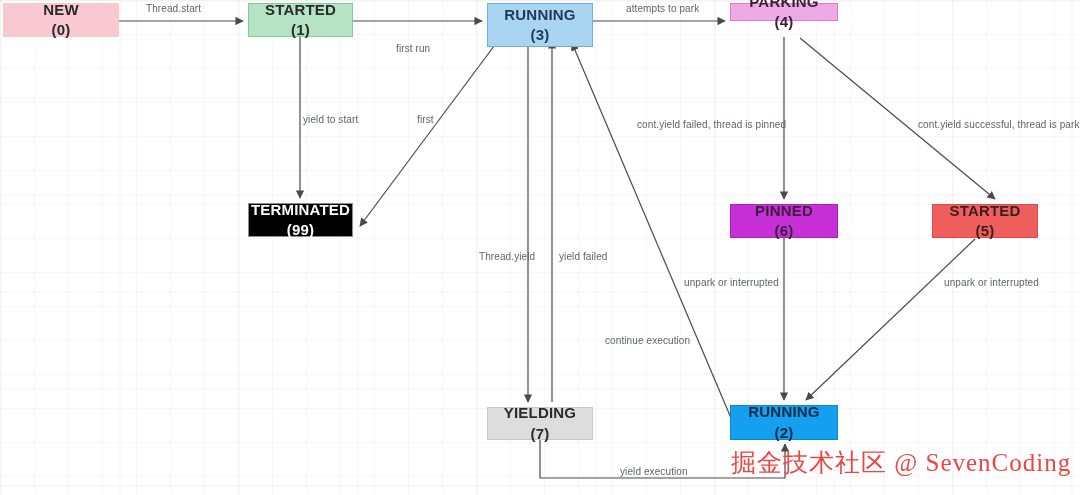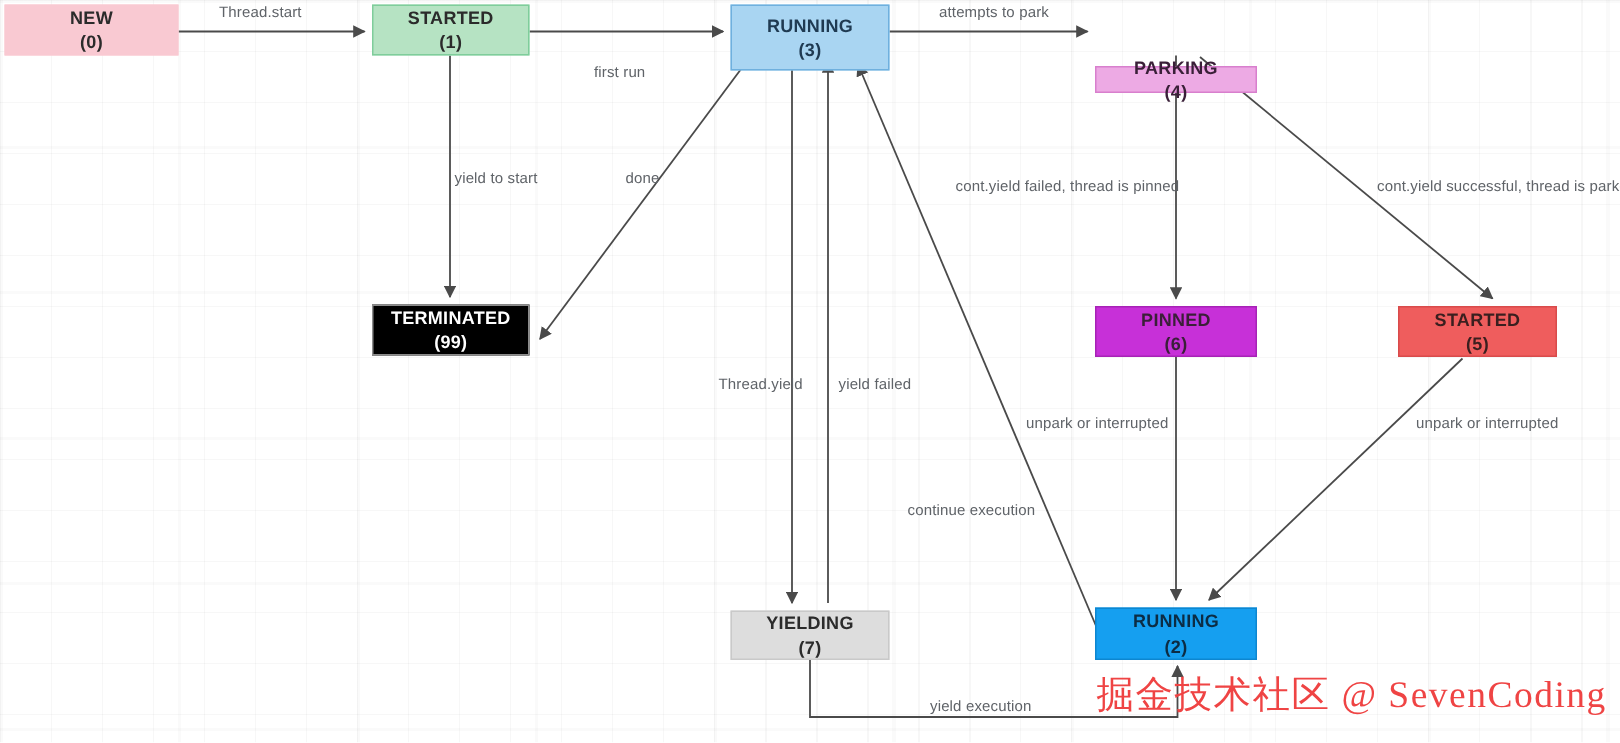--- a/index.html
+++ b/index.html
@@ -21,21 +21,21 @@
   }
   svg#edges {
     position:absolute; left:0; top:0; width:1080px; height:495px;
   }
   .edge { stroke:#4a4a4a; stroke-width:1.2; fill:none; }
   .node {
     position:absolute;
     box-sizing:border-box;
     display:flex; flex-direction:column;
     align-items:center; justify-content:center;
-    font-size:12px; line-height:1.35;
+    font-size:15px; line-height:1.35;
     letter-spacing:0.2px;
     color:#2b2b2b;
     text-align:center;
   }
   .node .nm { font-weight:bold; }
   .node .id { font-weight:bold; }
   .lbl {
     position:absolute;
     font-size:10px;
     color:#5f6368;
@@ -97,21 +97,21 @@
   <span class="id">(0)</span>
 </div>
 <div class="node" style="left: 248px; top: 3px; width: 105px; height: 34px; background: rgb(182, 227, 195); border: 1px solid rgb(127, 205, 155); color: rgb(43, 43, 43);">
   <span class="nm">STARTED</span>
   <span class="id">(1)</span>
 </div>
 <div class="node" style="left: 487px; top: 3px; width: 106px; height: 44px; background: rgb(169, 213, 242); border: 1px solid rgb(111, 176, 222); color: rgb(31, 58, 82);">
   <span class="nm">RUNNING</span>
   <span class="id">(3)</span>
 </div>
-<div class="node" style="left: 730px; top: 3px; width: 108px; height: 18px; background: rgb(237, 170, 228); border: 1px solid rgb(216, 127, 205); color: rgb(58, 31, 56); margin-top: 41px;">
+<div class="node" style="left: 730px; top: 3px; width: 108px; height: 18px; background: rgb(237, 170, 228); border: 1px solid rgb(216, 127, 205); color: rgb(58, 31, 56);">
   <span class="nm">PARKING</span>
   <span class="id">(4)</span>
 </div>
 <div class="node" style="left: 248px; top: 203px; width: 105px; height: 34px; background: #000000; border: 1px solid rgb(140, 140, 140); color: rgb(255, 255, 255);">
   <span class="nm">TERMINATED</span>
   <span class="id">(99)</span>
 </div>
 <div class="node" style="left: 730px; top: 204px; width: 108px; height: 34px; background: rgb(199, 48, 216); border: 1px solid rgb(167, 34, 182); color: rgb(58, 31, 56);">
   <span class="nm">PINNED</span>
   <span class="id">(6)</span>
@@ -126,21 +126,21 @@
 </div>
 <div class="node" style="left: 730px; top: 405px; width: 108px; height: 35px; background: rgb(21, 159, 240); border: 1px solid rgb(13, 134, 208); color: rgb(12, 44, 68);">
   <span class="nm">RUNNING</span>
   <span class="id">(2)</span>
 </div>
 
 <div class="lbl" style="left: 146px; top: 3px;">Thread.start</div>
 <div class="lbl" style="left: 396px; top: 3px; margin-top: 40px;">first run</div>
 <div class="lbl" style="left: 626px; top: 3px;">attempts to park</div>
 <div class="lbl" style="left: 303px; top: 114px;">yield to start</div>
-<div class="lbl" style="left: 417px; top: 114px;">done</div>
+<div class="lbl" style="left: 417px; top: 114px;">first</div>
 <div class="lbl" style="left: 637px; top: 119px;">cont.yield failed, thread is pinned</div>
 <div class="lbl" style="left: 918px; top: 119px;">cont.yield successful, thread is parked</div>
 <div class="lbl" style="left: 479px; top: 251px;">Thread.yield</div>
 <div class="lbl" style="left: 559px; top: 251px;">yield failed</div>
 <div class="lbl" style="left: 684px; top: 277px;">unpark or interrupted</div>
 <div class="lbl" style="left: 944px; top: 277px;">unpark or interrupted</div>
 <div class="lbl" style="left: 605px; top: 335px;">continue execution</div>
 <div class="lbl" style="left: 620px; top: 466px;">yield execution</div>
 
 <div id="watermark">掘金技术社区 @ SevenCoding</div>

